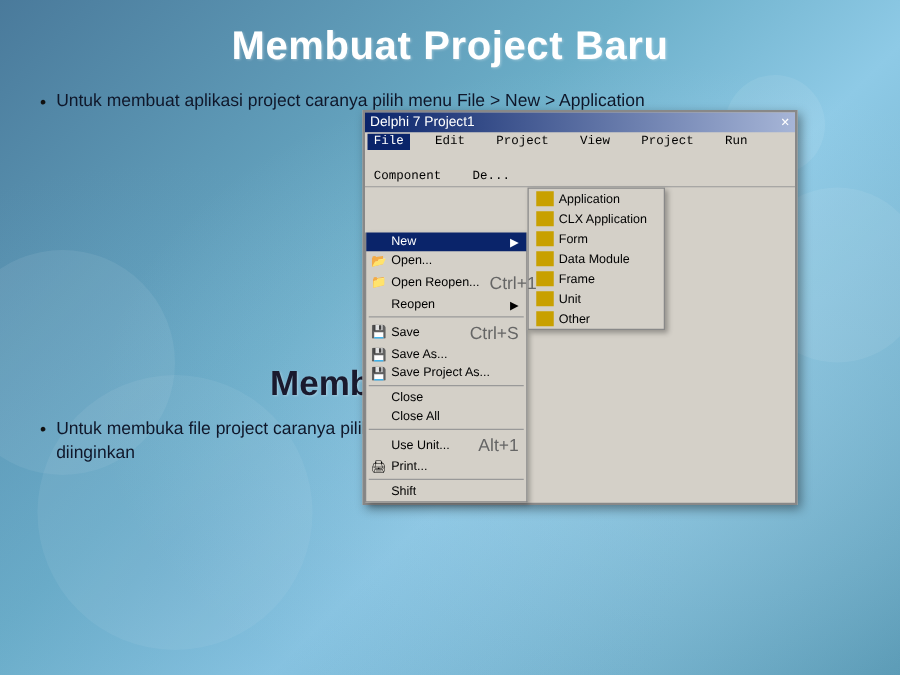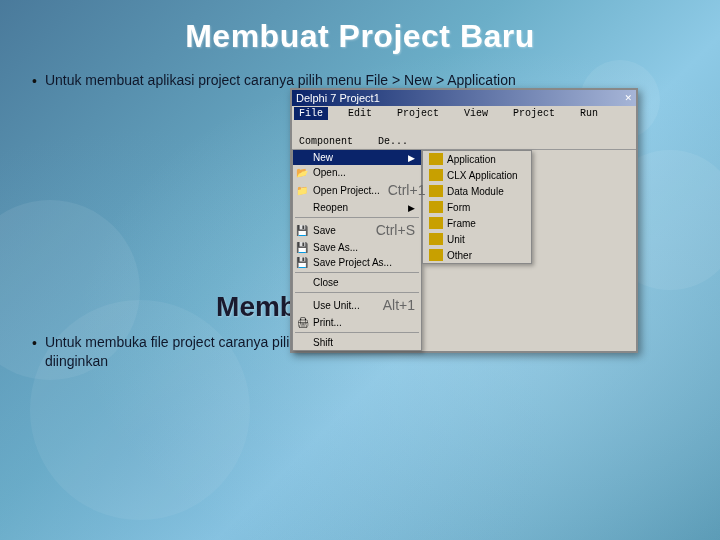--- a/index.html
+++ b/index.html
@@ -136,20 +136,21 @@
       background: #d4d0c8;
     }
 
     
     .file-menu {
       width: 130px;
       background: #d4d0c8;
       border: 1px solid #888;
       border-top: none;
       box-shadow: 2px 2px 4px rgba(0,0,0,0.3);
+      margin-top: 36px;
     }
 
     .file-menu-item {
       padding: 2px 6px 2px 20px;
       font-size: 10px;
       color: #000;
       display: flex;
       align-items: center;
       justify-content: space-between;
       position: relative;
@@ -267,21 +268,21 @@
           <span class="arrow">▶</span>
         </div>
 
         <div class="file-menu-item">
           <span class="icon-placeholder">📂</span>
           <span>Open...</span>
         </div>
 
         <div class="file-menu-item">
           <span class="icon-placeholder">📁</span>
-          <span>Open Project...</span>
+          <span>Open Reopen...</span>
           <span class="shortcut">Ctrl+1</span>
         </div>
 
         <div class="file-menu-item">
           <span>Reopen</span>
           <span class="arrow">▶</span>
         </div>
 
         <div class="separator"></div>
 
@@ -301,20 +302,23 @@
           <span>Save Project As...</span>
         </div>
 
 
         <div class="separator"></div>
 
         <div class="file-menu-item">
           <span>Close</span>
         </div>
 
+        <div class="file-menu-item">
+          <span>Close All</span>
+        </div>
 
         <div class="separator"></div>
 
         <div class="file-menu-item">
           <span>Use Unit...</span>
           <span class="shortcut">Alt+1</span>
         </div>
 
         <div class="file-menu-item">
           <span class="icon-placeholder">🖨</span>
@@ -333,25 +337,25 @@
         <div class="new-submenu-item">
           <span class="submenu-icon"></span>
           <span>Application</span>
         </div>
         <div class="new-submenu-item">
           <span class="submenu-icon"></span>
           <span>CLX Application</span>
         </div>
         <div class="new-submenu-item">
           <span class="submenu-icon"></span>
+          <span>Form</span>
+        </div>
+        <div class="new-submenu-item">
+          <span class="submenu-icon"></span>
           <span>Data Module</span>
-        </div>
-        <div class="new-submenu-item">
-          <span class="submenu-icon"></span>
-          <span>Form</span>
         </div>
         <div class="new-submenu-item">
           <span class="submenu-icon"></span>
           <span>Frame</span>
         </div>
         <div class="new-submenu-item">
           <span class="submenu-icon"></span>
           <span>Unit</span>
         </div>
         <div class="new-submenu-item">

